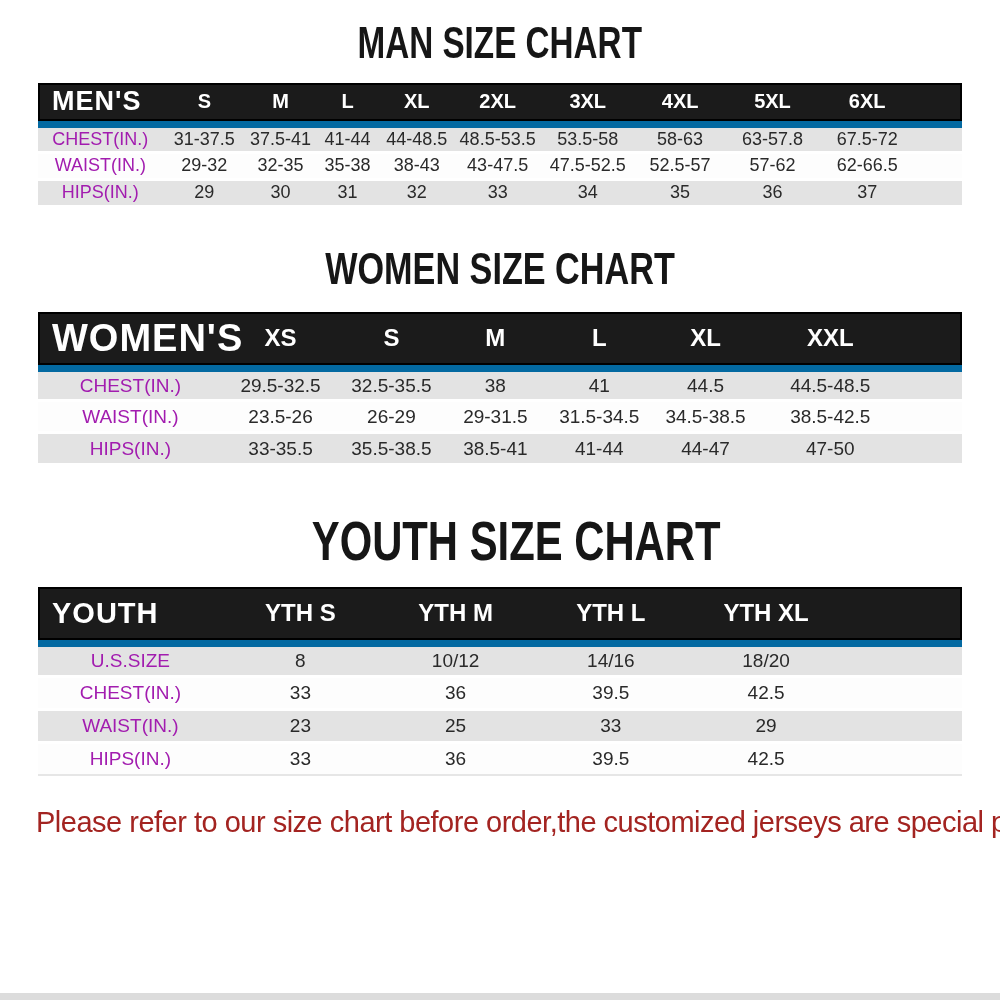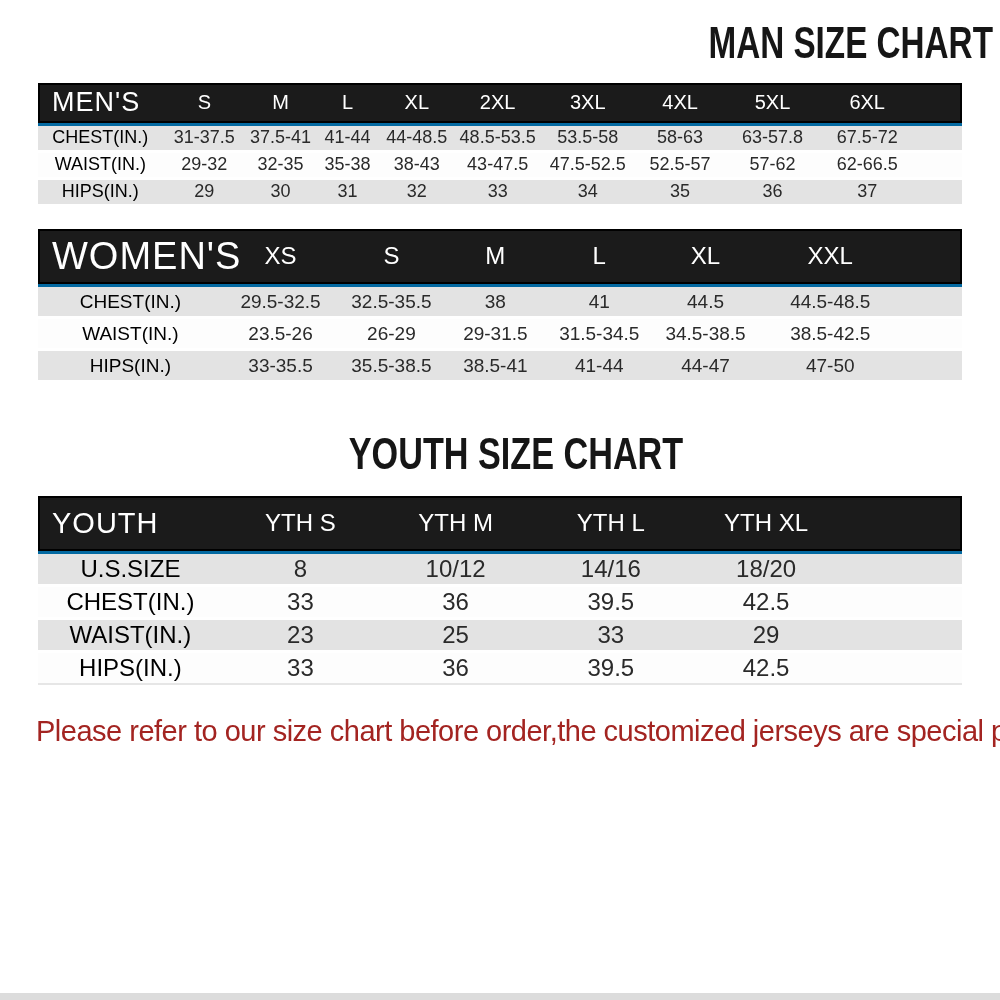--- a/index.html
+++ b/index.html
@@ -29,58 +29,58 @@
   .banner-text{
     font-size:62px;font-weight:bold;color:var(--ink);
     transform:scale(0.92,1.22);letter-spacing:1px;white-space:nowrap;
     text-shadow:1px 1px 0 rgba(0,0,0,.35);
   }
   .section{text-align:center;}
   .section-heading{
     margin:0;font-weight:bold;color:var(--ink);white-space:nowrap;
   }
   .section-heading span{display:inline-block;transform:scale(0.95,1.25);letter-spacing:0;}
-  .sec-men  .section-heading{padding-top:23px;font-size:35px;text-align:right;}
+  .sec-men  .section-heading{padding-top:23px;font-size:35px;}
   .sec-women .section-heading{padding-top:40px;font-size:36px;}
-  .sec-youth .section-heading{padding-top:50px;font-size:36px;padding-left:32px;}
+  .sec-youth .section-heading{padding-top:50px;font-size:44px;padding-left:32px;}
 
   table.size-table{
     width:924px;margin:0 auto;border-collapse:collapse;table-layout:fixed;
   }
   .sec-men   table.size-table{margin-top:20px;}
   .sec-women table.size-table{margin-top:22px;}
   .sec-youth table.size-table{margin-top:21px;}
 
   thead th{
     background:var(--bar-bg);color:var(--bar-text);
-    border-bottom:3px solid #0369a1;
+    border-bottom:7px solid #0369a1;
     box-shadow:inset 0 2px 0 #000, inset 0 -2px 0 #000;
-    font-weight:normal;white-space:nowrap;overflow:visible;
+    font-weight:bold;white-space:nowrap;overflow:visible;
   }
   thead th.tbl-label{text-align:left;padding-left:14px;letter-spacing:1px;}
   thead th:first-child{box-shadow:inset 2px 2px 0 #000, inset 0 -2px 0 #000;}
   thead th:last-child{box-shadow:inset -2px 2px 0 #000, inset 0 -2px 0 #000;}
 
   .sec-men   thead th{height:41px;font-size:20px;}
   .sec-men   thead th.tbl-label{font-size:27px;}
   .sec-women thead th{height:57px;font-size:24px;}
   .sec-women thead th.tbl-label{font-size:38px;}
   .sec-youth thead th{height:56px;font-size:24px;}
   .sec-youth thead th.tbl-label{font-size:29px;}
 
   tbody td{
     border-bottom:3px solid #ffffff;text-align:center;color:var(--cell-ink);
     white-space:nowrap;
   }
   tbody tr.shade td{background:var(--shade);}
   tbody tr.plain td{background:var(--plain);}
-  tbody td.row-label{color:#000000;margin-top:14px;}
+  tbody td.row-label{color:#a21caf;margin-top:14px;}
   .sec-men   tbody td{height:27px;font-size:18px;}
   .sec-women tbody td{height:32px;font-size:19px;}
-  .sec-youth tbody td{height:33px;font-size:24px;}
+  .sec-youth tbody td{height:33px;font-size:19px;}
   .sec-youth tbody tr:last-child td{border-bottom:2px solid #e6e6e6;}
 
   .notice{
     margin:26px 0 0 36px;text-align:left;
   }
   .notice p{
     margin:0;color:var(--notice);font-size:29px;line-height:40px;white-space:nowrap;
     letter-spacing:-0.5px;
   }
   .bottom-strip{
@@ -162,20 +162,21 @@
             <td class="val">35</td>
             <td class="val">36</td>
             <td class="val">37</td>
             <td></td>
           </tr>
         </tbody>
     </table>
   </section>
 
   <section class="section sec-women">
+    <h2 class="section-heading"><span>WOMEN SIZE CHART</span></h2>
     <table class="size-table">
       <colgroup>
         <col style="width:20%">
           <col style="width:12.5%">
           <col style="width:11.5%">
           <col style="width:11%">
           <col style="width:11.5%">
           <col style="width:11.5%">
           <col style="width:15.5%">
           <col style="width:6.5%">

